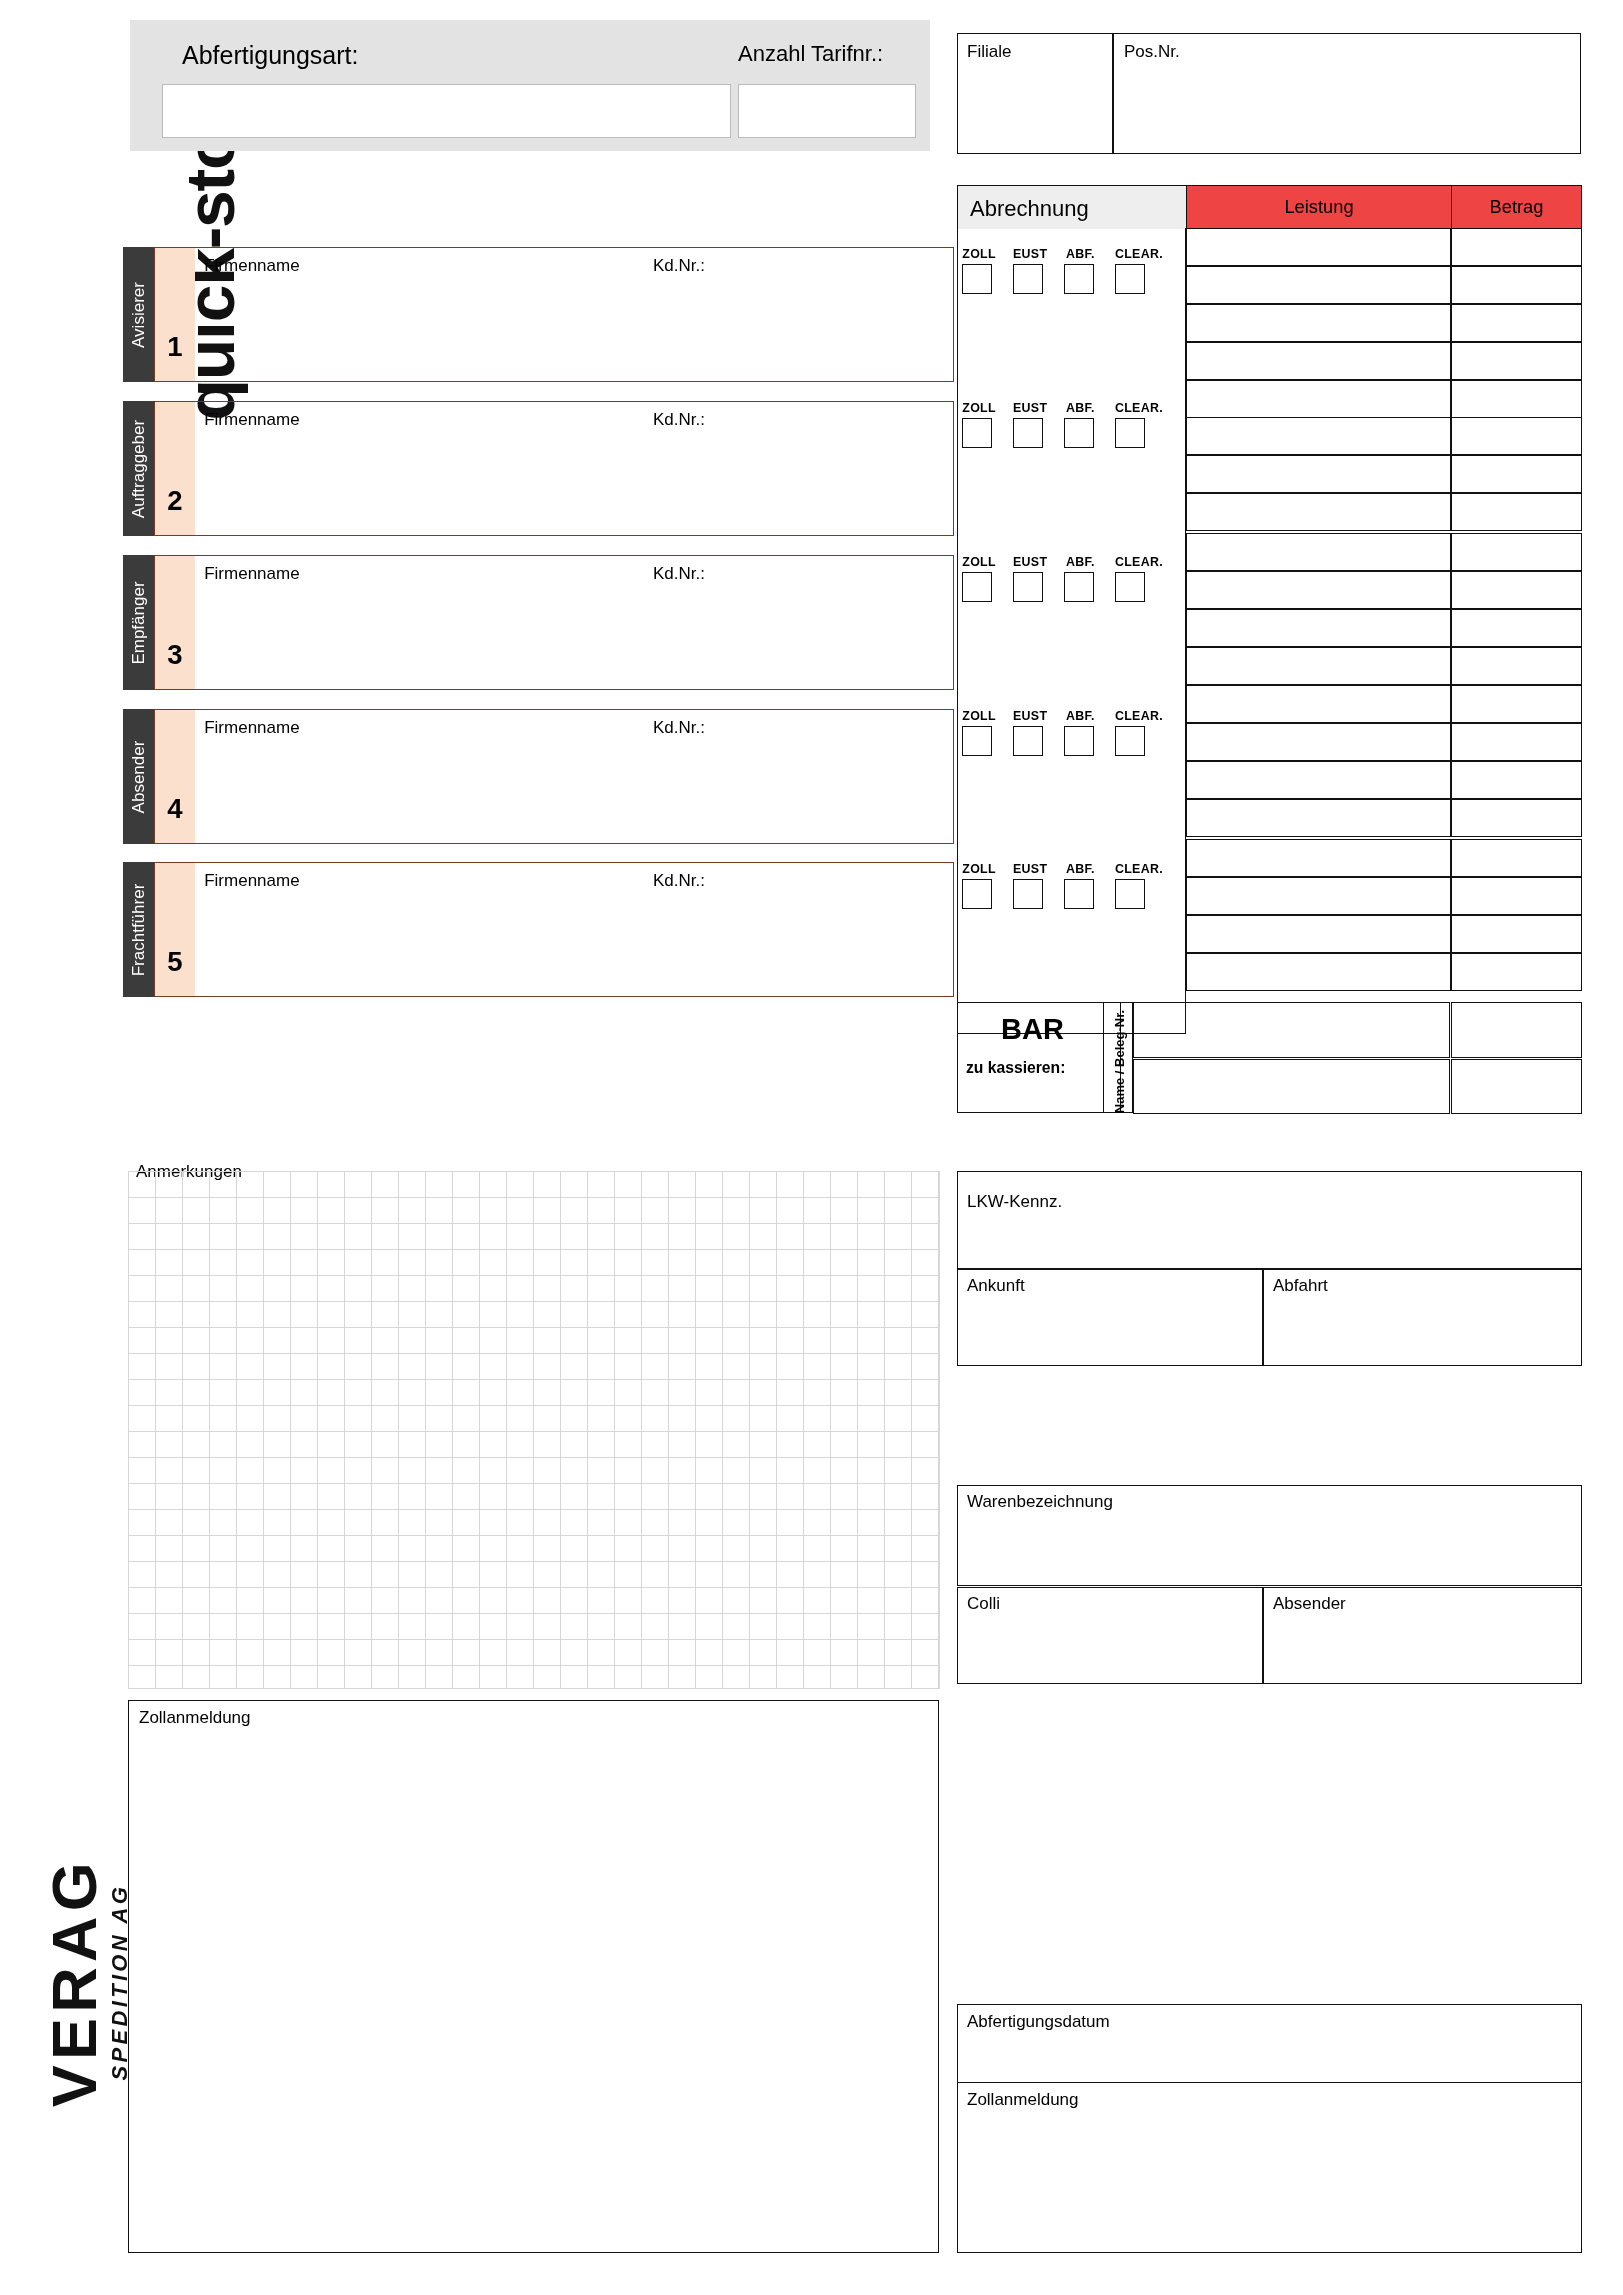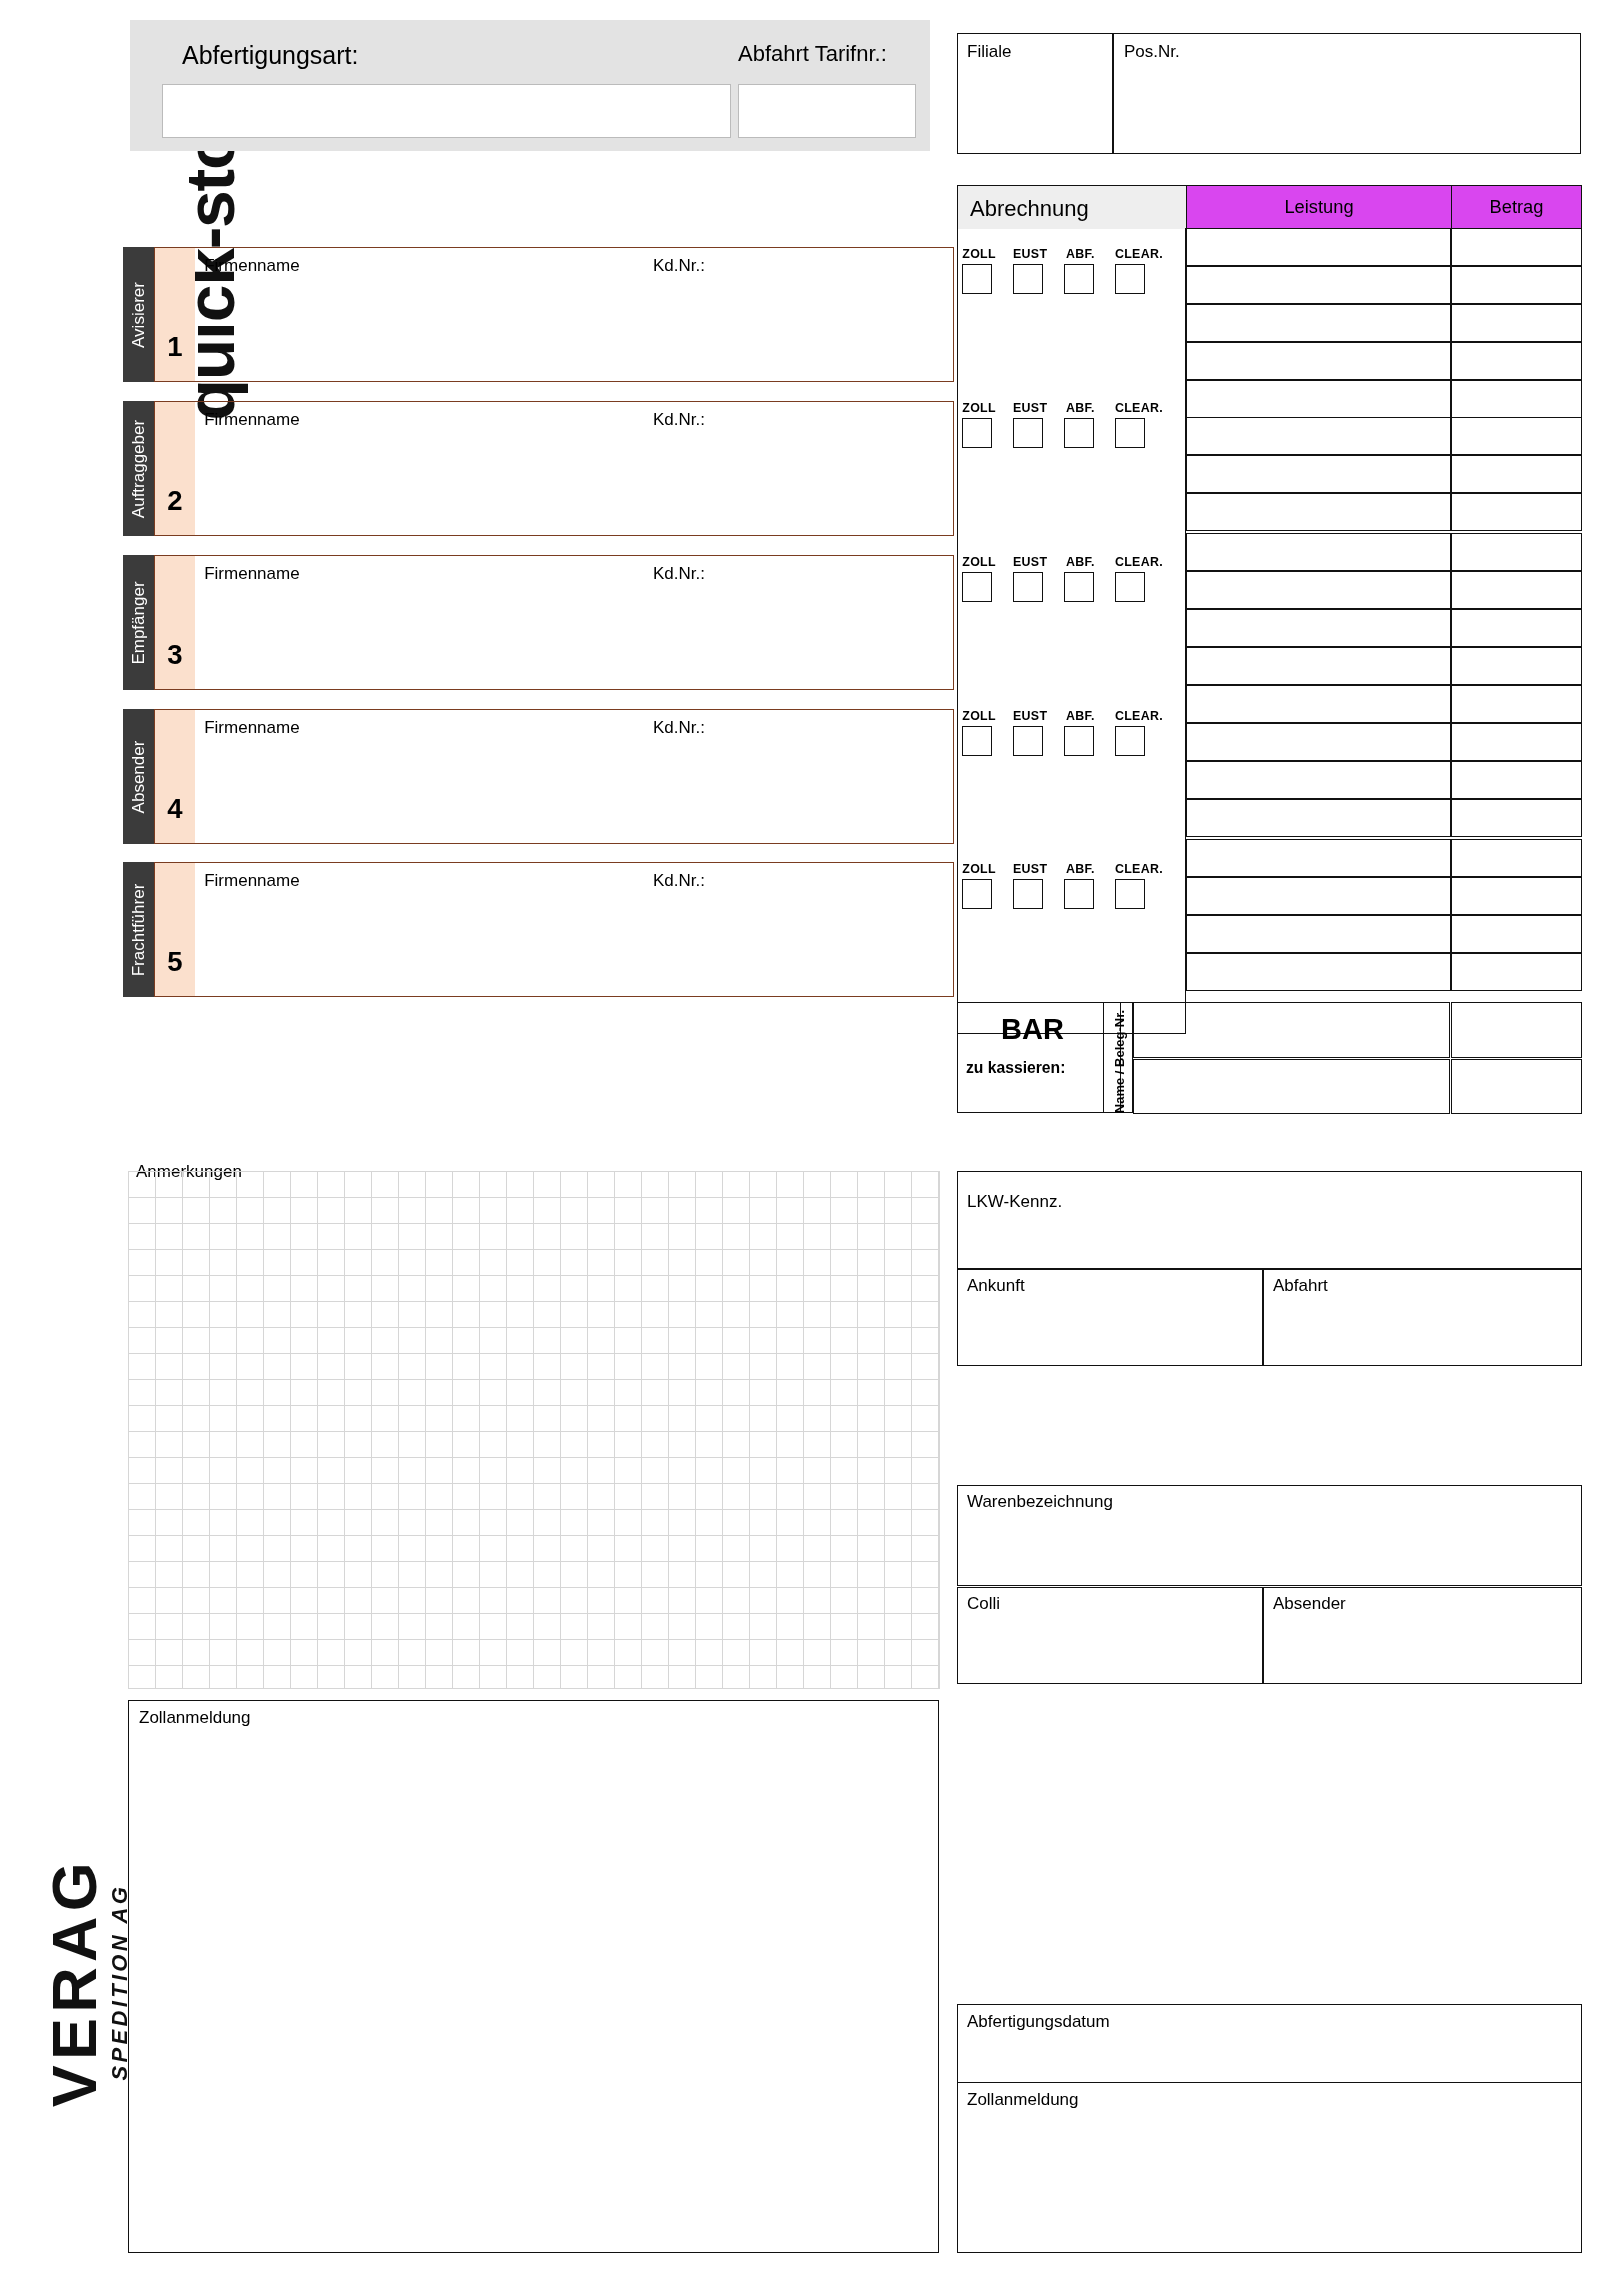--- a/index.html
+++ b/index.html
@@ -198,21 +198,21 @@
   }
   .abr-head-cell {
     position: absolute;
     top: 186px;
     height: 42px;
     border-left: 1.3px solid #111111;
     box-sizing: border-box;
     font-size: 18.3px;
     text-align: center;
     line-height: 42px;
-    background: #d946ef;
+    background: #ef4444;
   }
 
   
   .chk-block { position: absolute; }
   .chk-block .cap {
     position: absolute;
     font-size: 12.4px;
     font-weight: bold;
     letter-spacing: 0.3px;
   }
@@ -285,21 +285,21 @@
 
   <div class="brand-quickstop">quick-stop</div>
   <div class="brand-verag-wrap">
     <div class="brand-verag">VERAG</div>
     <div class="brand-verag-sub">SPEDITION AG</div>
   </div>
 
   <div class="top-band"></div>
   <div class="top-band-title">Abfertigungsart:</div>
   <div class="top-band-white"></div>
-  <div class="anz-title">Abfahrt Tarifnr.:</div>
+  <div class="anz-title">Anzahl Tarifnr.:</div>
   <div class="anz-white"></div>
 
   <div class="box" style="left:957px; top:33px; width:157px; height:121px;"></div>
   <div class="lbl" style="left:967px; top:42px;">Filiale</div>
   <div class="box" style="left:1112px; top:33px; width:469px; height:121px;"></div>
   <div class="lbl" style="left:1124px; top:42px;">Pos.Nr.</div>
 
   <div class="abr-head"></div>
   <div class="abr-head-title">Abrechnung</div>
   <div class="abr-head-cell" style="left:1186px; width:265px;">Leistung</div>

